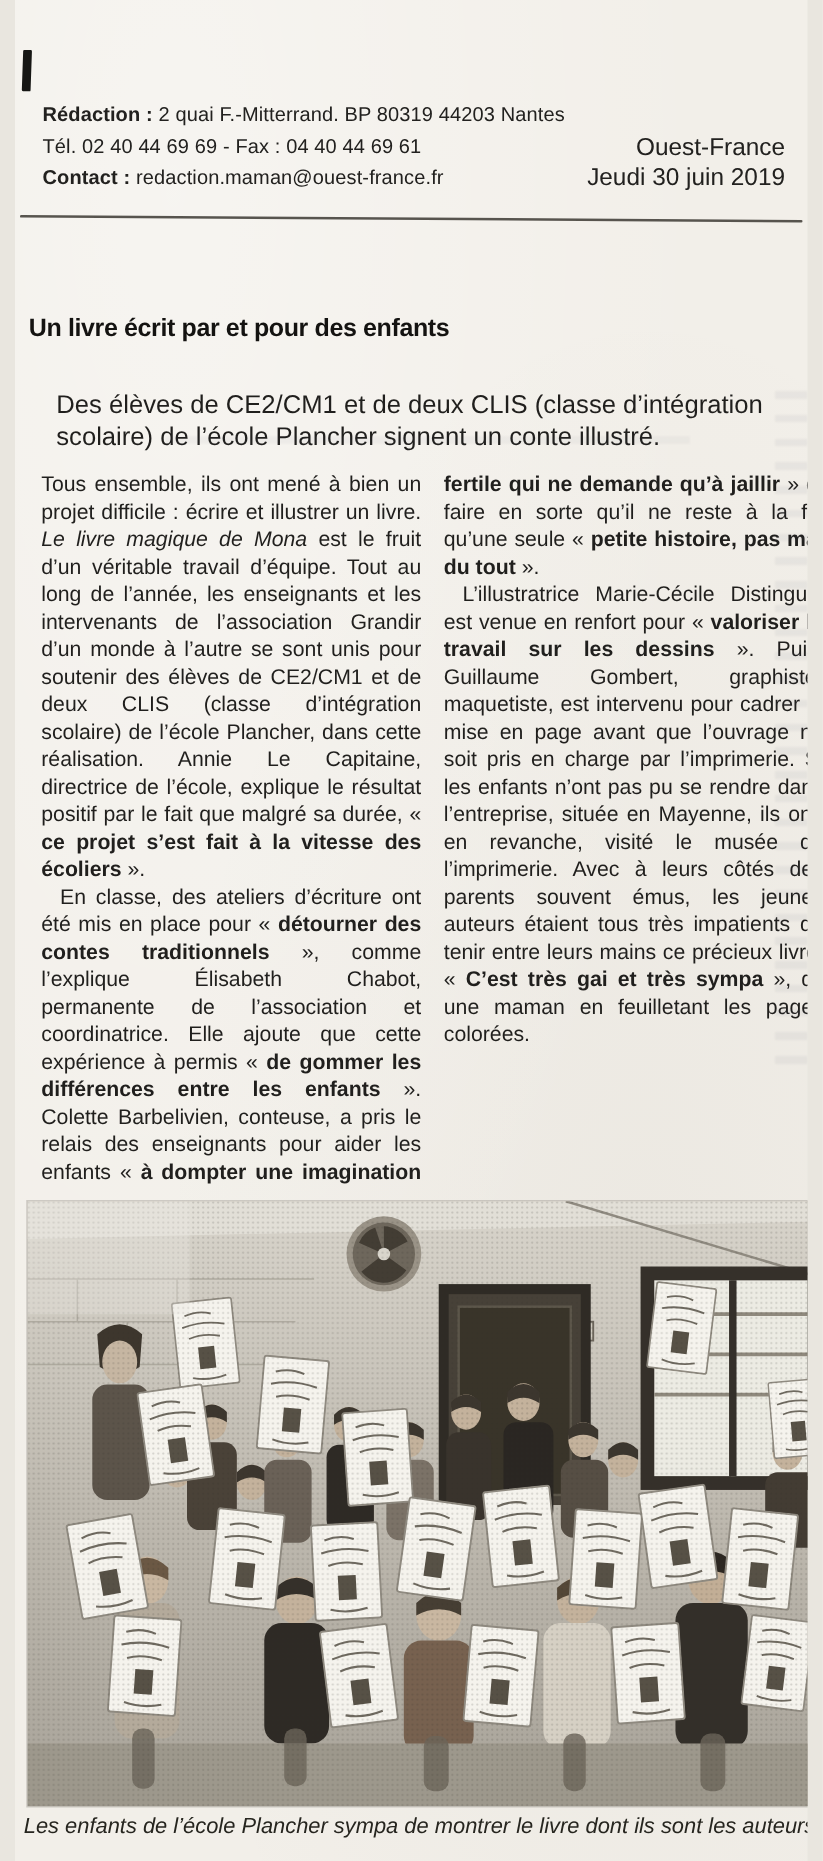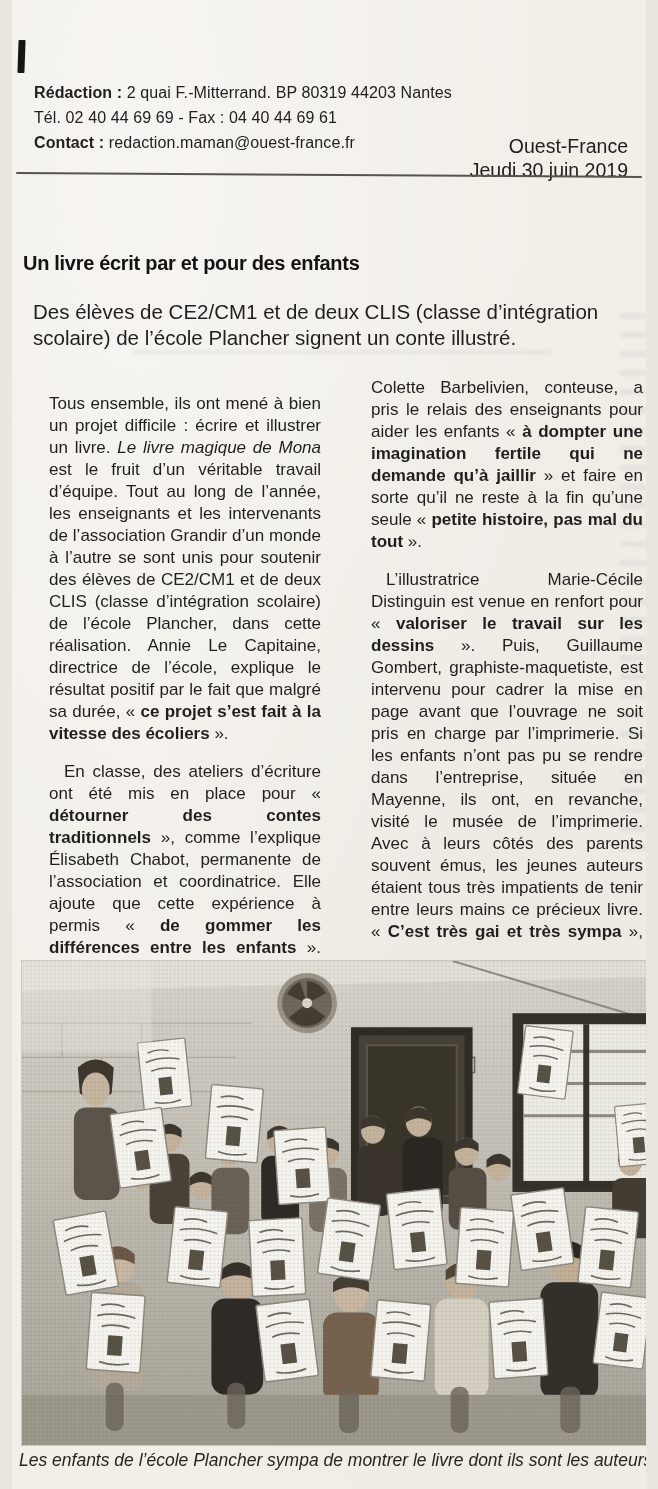--- a/index.html
+++ b/index.html
@@ -12,34 +12,34 @@
     font-family:"Liberation Sans","DejaVu Sans",sans-serif;
     color:var(--ink,#1d1c1a);
     overflow:hidden;
   }
   
   .ink-mark{position:absolute;left:6px;top:40px;width:7px;height:33px;background:#161614;transform:rotate(2deg);border-radius:1px;}
 
   
   .masthead-left{position:absolute;left:22px;top:80px;font-size:16px;line-height:25px;letter-spacing:.1px;color:#22211f;}
   .masthead-left b{font-weight:bold;}
-  .masthead-right{position:absolute;right:18px;top:106px;text-align:right;font-size:19.5px;line-height:24px;color:#22211f;margin-top:28px;}
+  .masthead-right{position:absolute;right:18px;top:106px;text-align:right;font-size:19.5px;line-height:24px;color:#22211f;}
 
   .rule{position:absolute;left:4px;right:4px;top:174px;height:2px;background:#57544e;transform:rotate(.35deg);border-radius:1px;}
 
   
   .headline{position:absolute;left:11px;top:252px;margin:0;font-size:20px;font-weight:bold;letter-spacing:-.3px;color:#141311;white-space:nowrap;}
-  .standfirst{position:absolute;left:21px;top:299px;margin:0;width:588px;font-size:20.5px;line-height:26px;color:#201f1d;}
+  .standfirst{position:absolute;left:21px;top:299px;margin:12px;width:588px;font-size:20.5px;line-height:26px;color:#201f1d;}
 
   .body-cols{
     position:absolute;left:21px;top:377px;width:626px;height:584px;
     column-count:2;column-gap:18px;column-fill:auto;
     font-size:17px;line-height:22px;text-align:justify;color:#201f1d;
   }
-  .body-cols p{margin:16px;}
+  .body-cols p{margin:0;}
   .body-cols p.indent{text-indent:15px;}
   .body-cols p.contact{margin-top:22px;}
   .body-cols b{font-weight:bold;}
   .body-cols i{font-style:italic;}
 
   
   .ghost{
     position:absolute;pointer-events:none;opacity:.06;filter:blur(1px);
     background:repeating-linear-gradient(180deg,transparent 0 13px,#4a4e63 13px 19px);
   }

